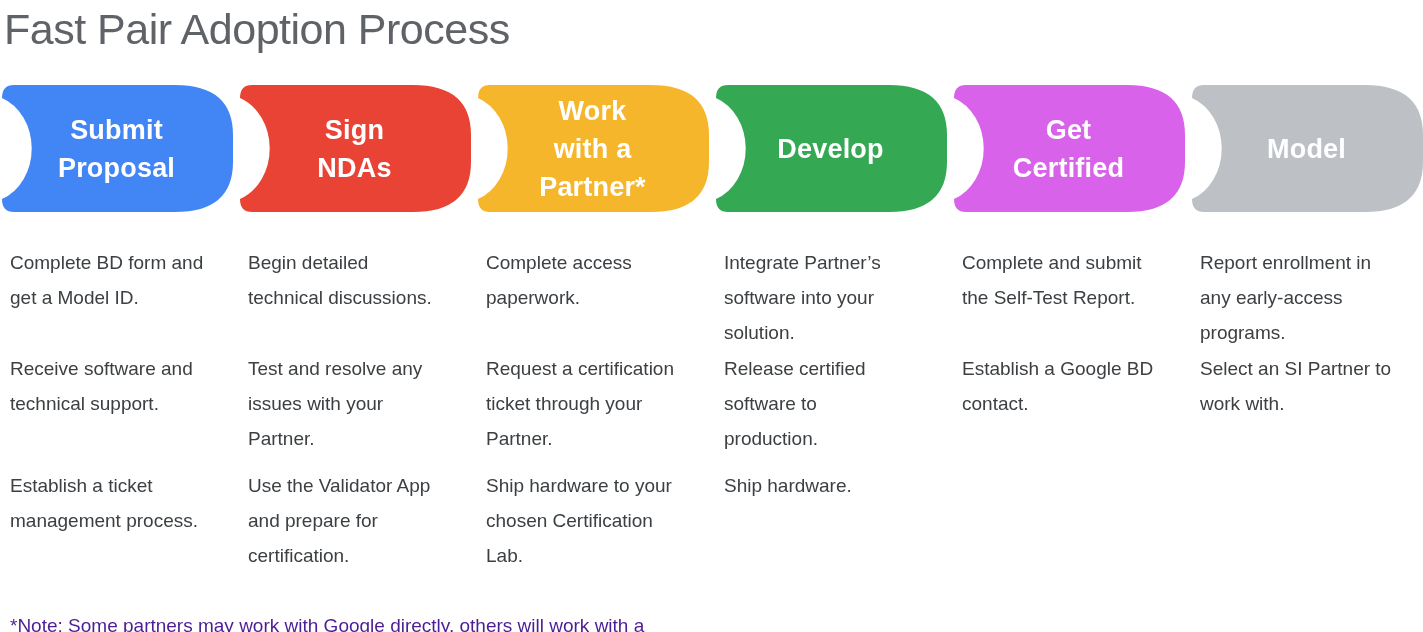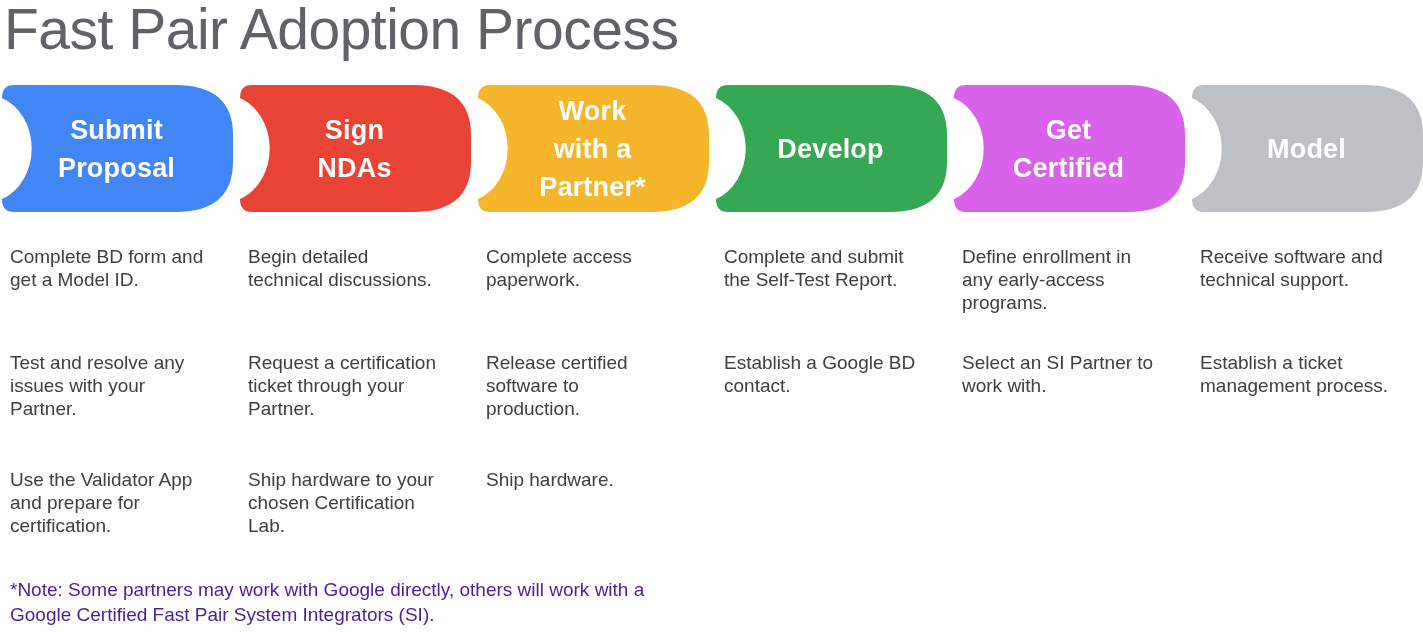--- a/index.html
+++ b/index.html
@@ -11,21 +11,21 @@
     overflow: hidden;
     font-family: "Liberation Sans", "DejaVu Sans", sans-serif;
   }
   .page {
     width: 1423px;
     height: 632px;
     position: relative;
   }
   .page-title {
     margin: 2px 0 0 4px;
-    font-size: 57px;
+    font-size: 43px;
     font-weight: 400;
     color: #5f6368;
     letter-spacing: -0.5px;
     line-height: 54px;
   }
   .steps-row {
     display: flex;
     gap: 5px;
     margin-top: 29px;
     text-decoration: underline;
@@ -58,21 +58,21 @@
   .tasks-grid {
     display: grid;
     grid-template-columns: repeat(6, 233px);
     grid-template-rows: 106px 117px auto;
     column-gap: 5px;
     margin-top: 33px;
   }
   .task-cell {
     padding: 0 6px 0 10px;
     font-size: 19px;
-    line-height: 23px;
+    line-height: 35px;
     color: #3c4043;
     white-space: pre-line;
   }
   .footnote {
     margin: 40px 0 0 10px;
     font-size: 19px;
     line-height: 25px;
     color: #4c1d95;
     white-space: pre-line;
   }
@@ -136,24 +136,27 @@
   </div>
 
   <div class="tasks-grid">
 
     <div class="task-cell">Complete BD form and
 get a Model ID.</div>
     <div class="task-cell">Begin detailed
 technical discussions.</div>
     <div class="task-cell">Complete access
 paperwork.</div>
+    <div class="task-cell">Integrate Partner’s
+software into your
+solution.</div>
     <div class="task-cell">Complete and submit
 the Self-Test Report.</div>
 
-    <div class="task-cell">Define enrollment in
+    <div class="task-cell">Report enrollment in
 any early-access
 programs.</div>
     <div class="task-cell">Receive software and
 technical support.</div>
     <div class="task-cell">Test and resolve any
 issues with your
 Partner.</div>
     <div class="task-cell">Request a certification
 ticket through your
 Partner.</div>

